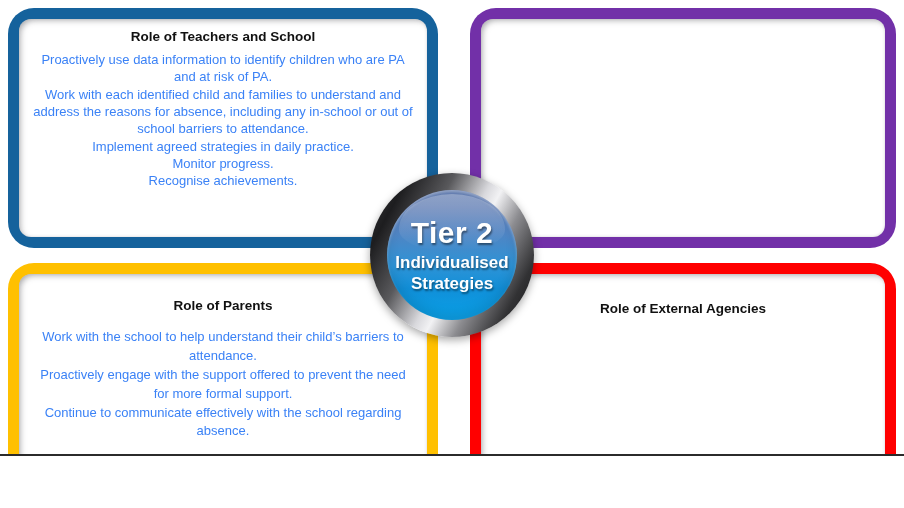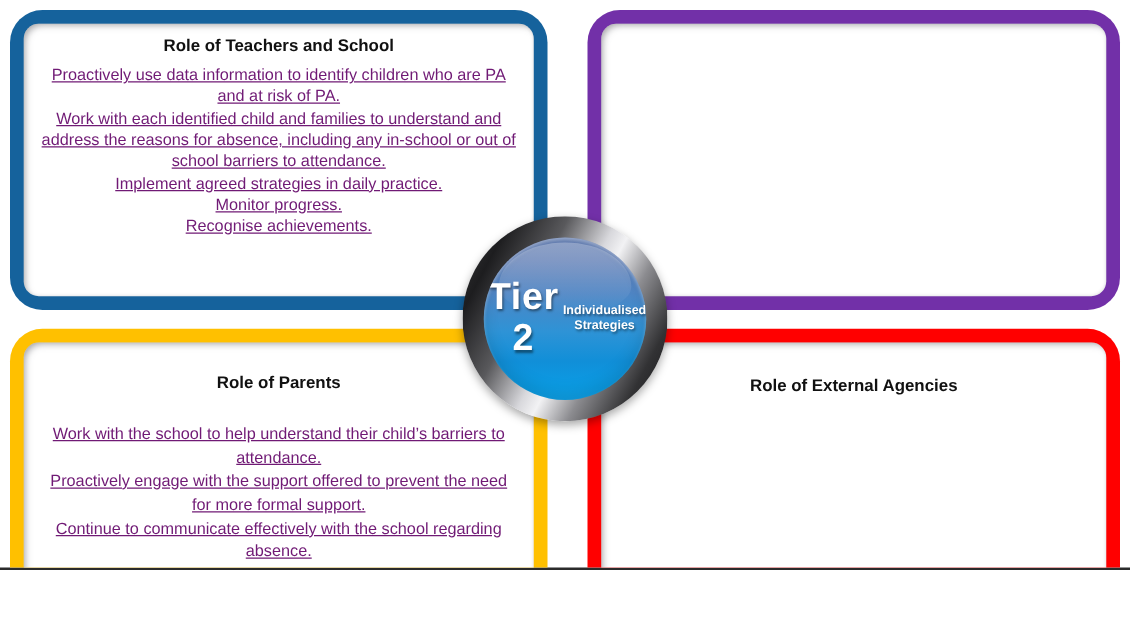--- a/index.html
+++ b/index.html
@@ -44,25 +44,24 @@
   .card-title {
     font-size: 13.5px;
     font-weight: bold;
     color: #111111;
     line-height: 1.2;
     margin: 0 0 6px 0;
   }
 
   .card-body {
     font-size: 13px;
-    color: #701a75;
+    color: #3b82f6;
     line-height: 1.36;
     margin: 0;
     white-space: pre-line;
-    text-decoration: underline;
   }
 
   
   #card-teachers {
     left: 8px;   top: 8px;
     width: 430px; height: 240px;
     background: #15629c;
   }
   #card-teachers .panel { padding-top: 10px; }
   #card-teachers .card-body { line-height: 1.33; }
@@ -75,21 +74,21 @@
   #card-children .panel { padding-top: 19px; }
   #card-children .card-title { margin-bottom: 30px; }
   #card-children .card-body { line-height: 1.46; }
 
   #card-parents {
     left: 8px;   top: 263px;
     width: 430px; height: 234px;
     background: #ffc000;
   }
   #card-parents .panel { padding-top: 24px; }
-  #card-parents .card-title { margin-bottom: 24px; }
+  #card-parents .card-title { margin-bottom: 14px; }
   #card-parents .card-body { line-height: 1.45; }
 
   #card-agencies {
     left: 470px; top: 263px;
     width: 426px; height: 240px;
     background: #ff0000;
   }
   #card-agencies .panel { padding-top: 27px; }
   #card-agencies .card-title { margin-bottom: 20px; }
   #card-agencies .card-body { line-height: 1.44; }
@@ -132,23 +131,23 @@
         #5e7cb4 14%,
         #4f85c4 34%,
         #2e93d6 58%,
         #118fd8 76%,
         #0b9ce4 92%,
         #0fa3ea 100%);
     box-shadow:
       inset 0 2px 3px rgba(255,255,255,0.35),
       inset 0 -6px 12px rgba(0,0,0,0.12);
     display: flex;
-    flex-direction: row;
+    flex-direction: column;
     align-items: center;
-    justify-content: flex-end;
+    justify-content: center;
     overflow: hidden;
   }
 
   
   #tier-sphere::before {
     content: "";
     position: absolute;
     left: 9%;
     top: 3%;
     width: 82%;
@@ -171,21 +170,21 @@
     line-height: 1.1;
   }
 
   #tier-main {
     font-size: 30px;
     letter-spacing: 0.5px;
     margin-bottom: 3px;
   }
 
   #tier-sub {
-    font-size: 10px;
+    font-size: 17px;
     line-height: 1.25;
     white-space: pre-line;
   }
 </style>
 </head>
 <body>
 
 <div id="canvas">
 
   <div class="card" id="card-teachers">

